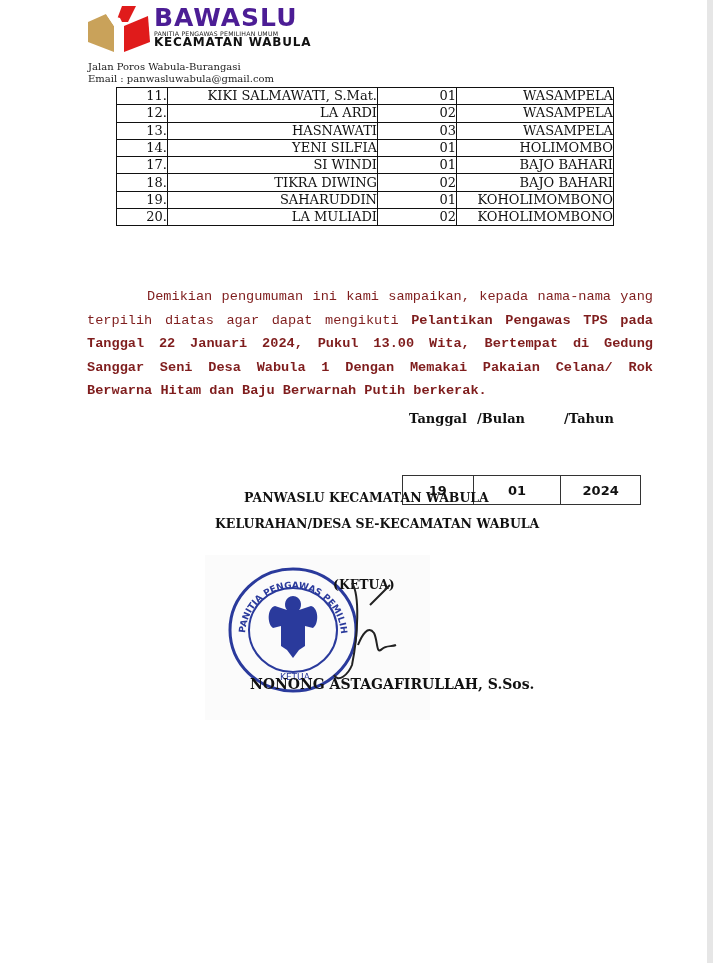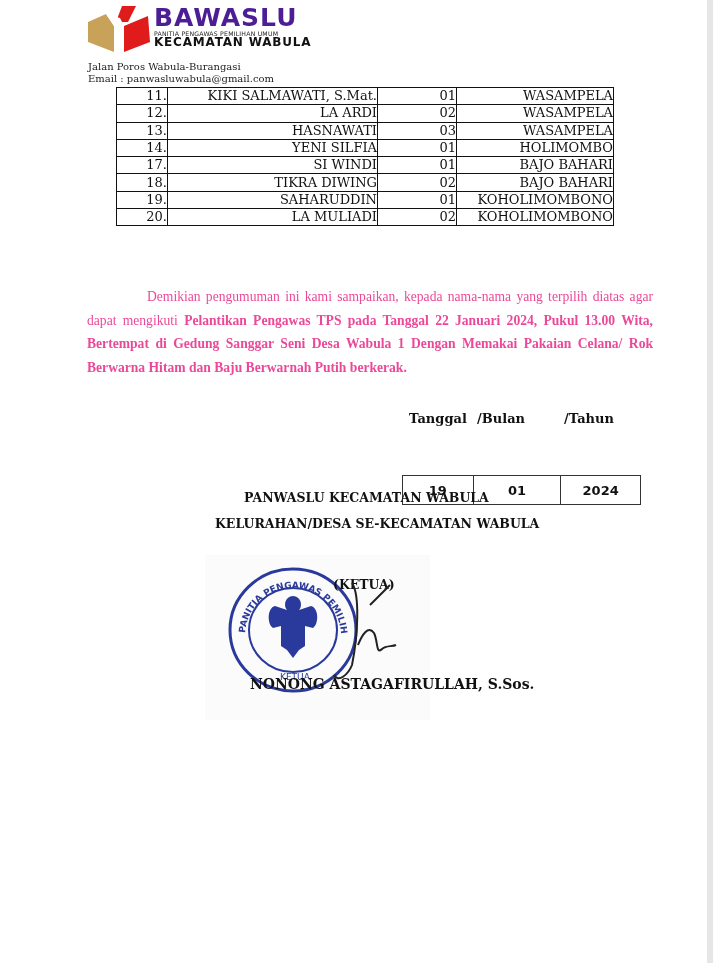--- a/index.html
+++ b/index.html
@@ -7,21 +7,21 @@
   .scroll-strip { position:absolute; left:707px; top:0; width:6px; height:963px; background:#e6e6e6; }
   .logo { position:absolute; left:86px; top:4px; width:66px; height:50px; }
   .brand { position:absolute; left:154px; top:6px; }
   .brand-title { font-family:"DejaVu Sans", sans-serif; font-weight:bold; font-size:25px; letter-spacing:1px; line-height:24px; color:#4c1d95; }
   .brand-sub { font-family:"DejaVu Sans", sans-serif; font-size:6.2px; line-height:7px; color:#222; letter-spacing:0.2px; }
   .brand-kec { font-family:"DejaVu Sans", sans-serif; font-weight:bold; font-size:12px; line-height:11px; letter-spacing:0.8px; color:#111; }
   .addr { position:absolute; left:88px; top:61px; font-family:"DejaVu Serif", serif; font-size:10px; line-height:12px; color:#222; }
   table.list { position:absolute; left:116px; top:87px; border-collapse:collapse; font-family:"DejaVu Serif", serif; font-size:13px; }
   table.list td { border:1.3px solid #111; height:16.3px; padding:0; text-align:right; line-height:16px; white-space:nowrap; }
   .c1 { width:50px; } .c2 { width:209px; } .c3 { width:78px; } .c4 { width:156px; }
-  .para { position:absolute; left:87px; top:285px; width:566px; font-family:Liberation Serif, serif; font-size:13.6px; line-height:23.5px; text-align:justify; color:#ec4899; }
+  .para { position:absolute; left:87px; top:285px; width:566px; font-family:Liberation Mono, monospace; font-size:13.6px; line-height:23.5px; text-align:justify; color:#7f1d1d; }
   .para b { font-weight:bold; }
   .indent { display:inline-block; width:60px; }
   .date-hdr { position:absolute; left:409px; top:411px; font-family:"DejaVu Serif", serif; font-weight:bold; font-size:13px; }
   .date-hdr span { position:absolute; white-space:nowrap; }
   .date-box { position:absolute; left:402px; top:431px; width:237px; height:28px; border-top:1.3px solid #333; border-bottom:1.3px solid #333; border-right:1.3px solid #333; border-left:1.3px solid #333; display:flex; font-family:"DejaVu Sans", sans-serif; font-weight:bold; font-size:13px;margin-top:44px; }
   .date-box div { display:flex; align-items:center; justify-content:center; height:28px; }
   .db1 { width:70px; border-right:1.3px solid #333; }
   .db2 { width:87px; border-right:1.3px solid #333; }
   .db3 { width:79px; }
   .org1 { position:absolute; left:244px; top:490px; font-family:"DejaVu Serif", serif; font-weight:bold; font-size:12.5px; }

